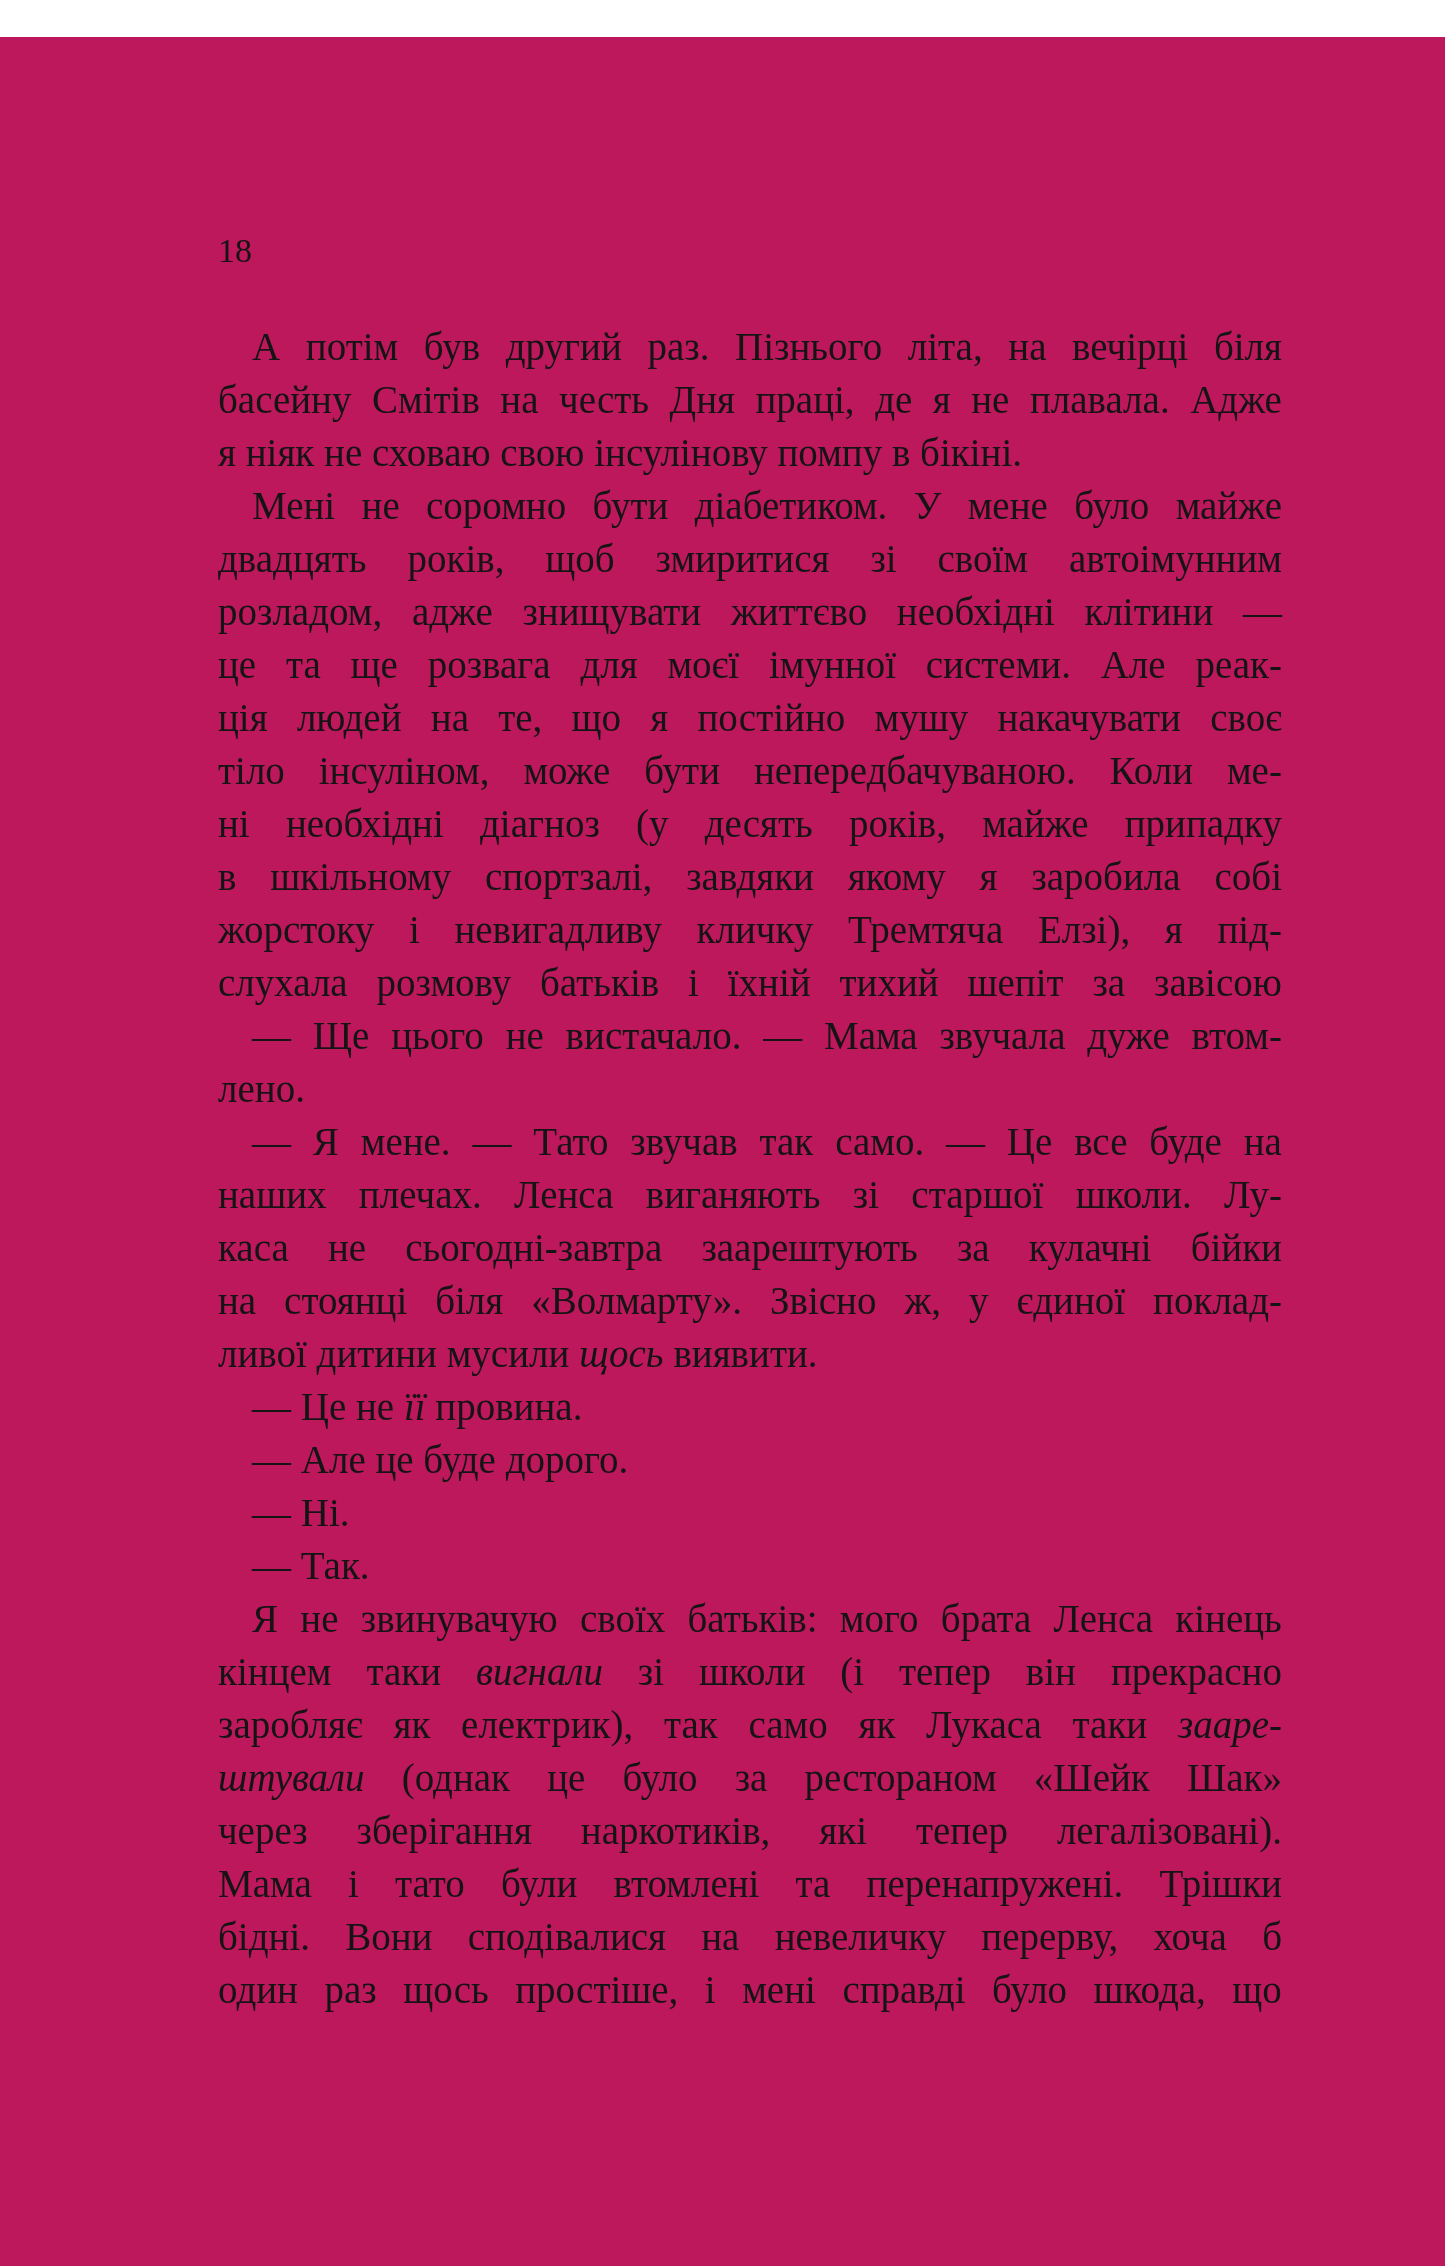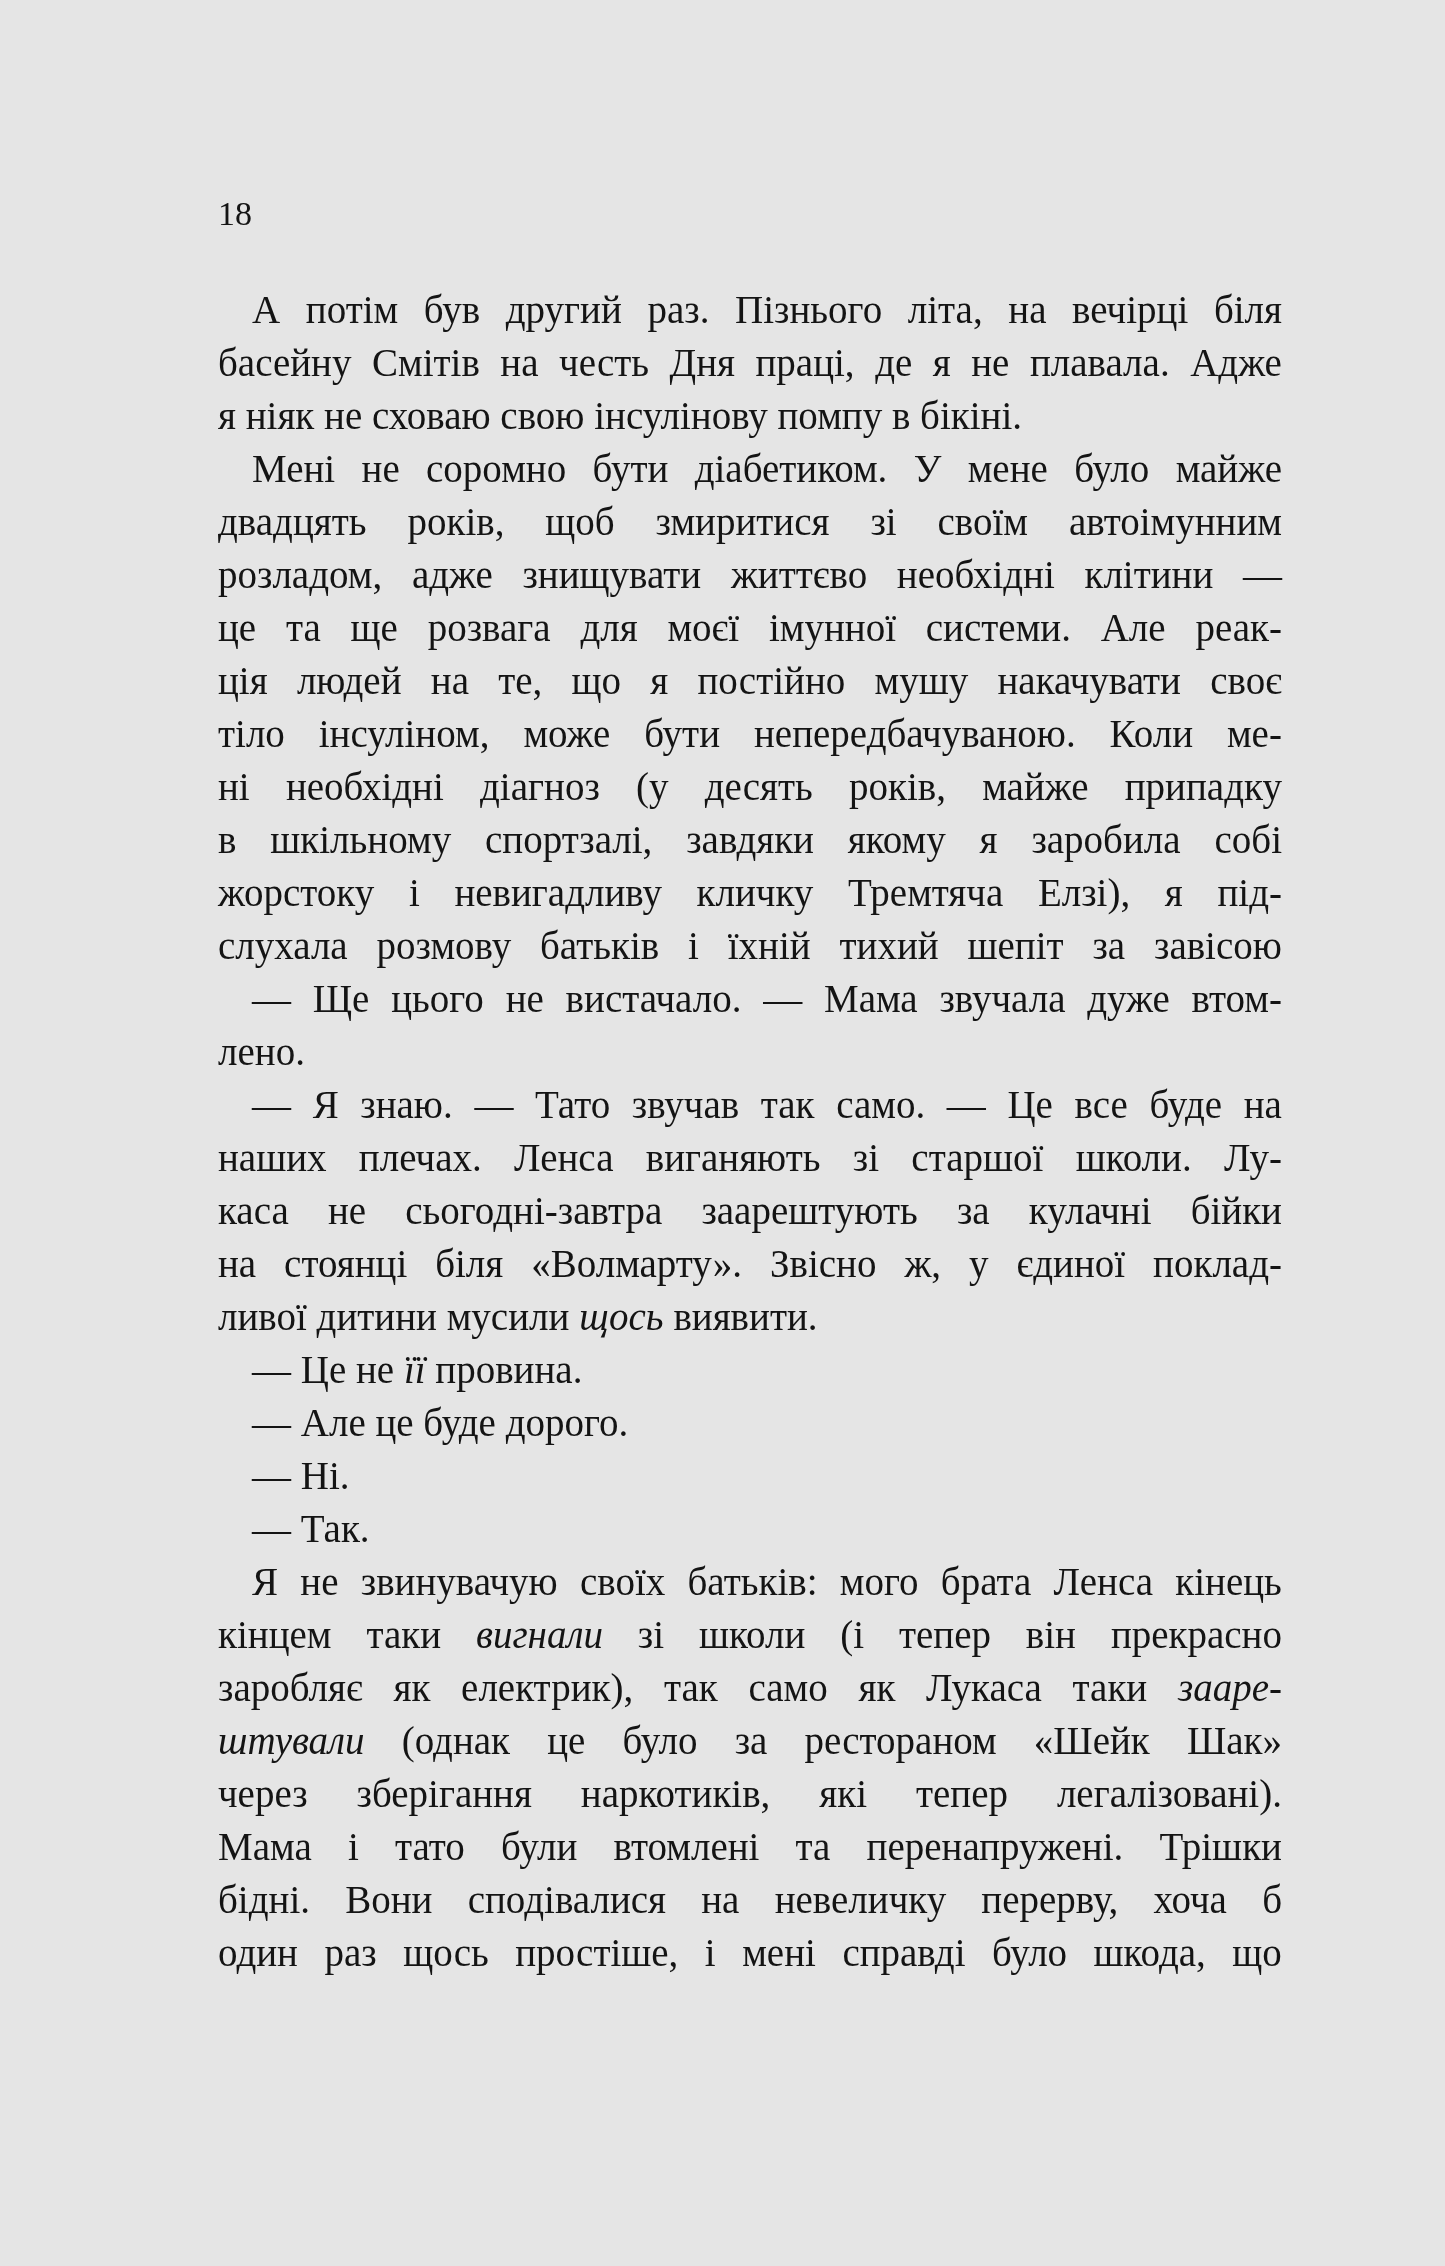--- a/index.html
+++ b/index.html
@@ -7,21 +7,22 @@
     width: 1445px;
     height: 2266px;
     background: #ffffff;
     position: relative;
     font-family: "Liberation Serif", serif;
     overflow: hidden;
   }
   .page {
     position: absolute;
     inset: 0;
-    background: #e5e5e5;
+    background: #be185d;
+    margin-top: 37px;
   }
   .page-number {
     position: absolute;
     left: 218px;
     top: 194px;
     font-size: 34px;
     line-height: 40px;
     color: #141414;
   }
   .text-block {
@@ -189,21 +190,21 @@
         <span class="w">—</span>
         <span class="w">Мама</span>
         <span class="w">звучала</span>
         <span class="w">дуже</span>
         <span class="w">втом-</span>
       </div>
       <div class="line"><span class="">лено.</span></div>
       <div class="line justify indent">
         <span class="w">—</span>
         <span class="w">Я</span>
-        <span class="w">знаю.</span>
+        <span class="w">мене.</span>
         <span class="w">—</span>
         <span class="w">Тато</span>
         <span class="w">звучав</span>
         <span class="w">так</span>
         <span class="w">само.</span>
         <span class="w">—</span>
         <span class="w">Це</span>
         <span class="w">все</span>
         <span class="w">буде</span>
         <span class="w">на</span>

